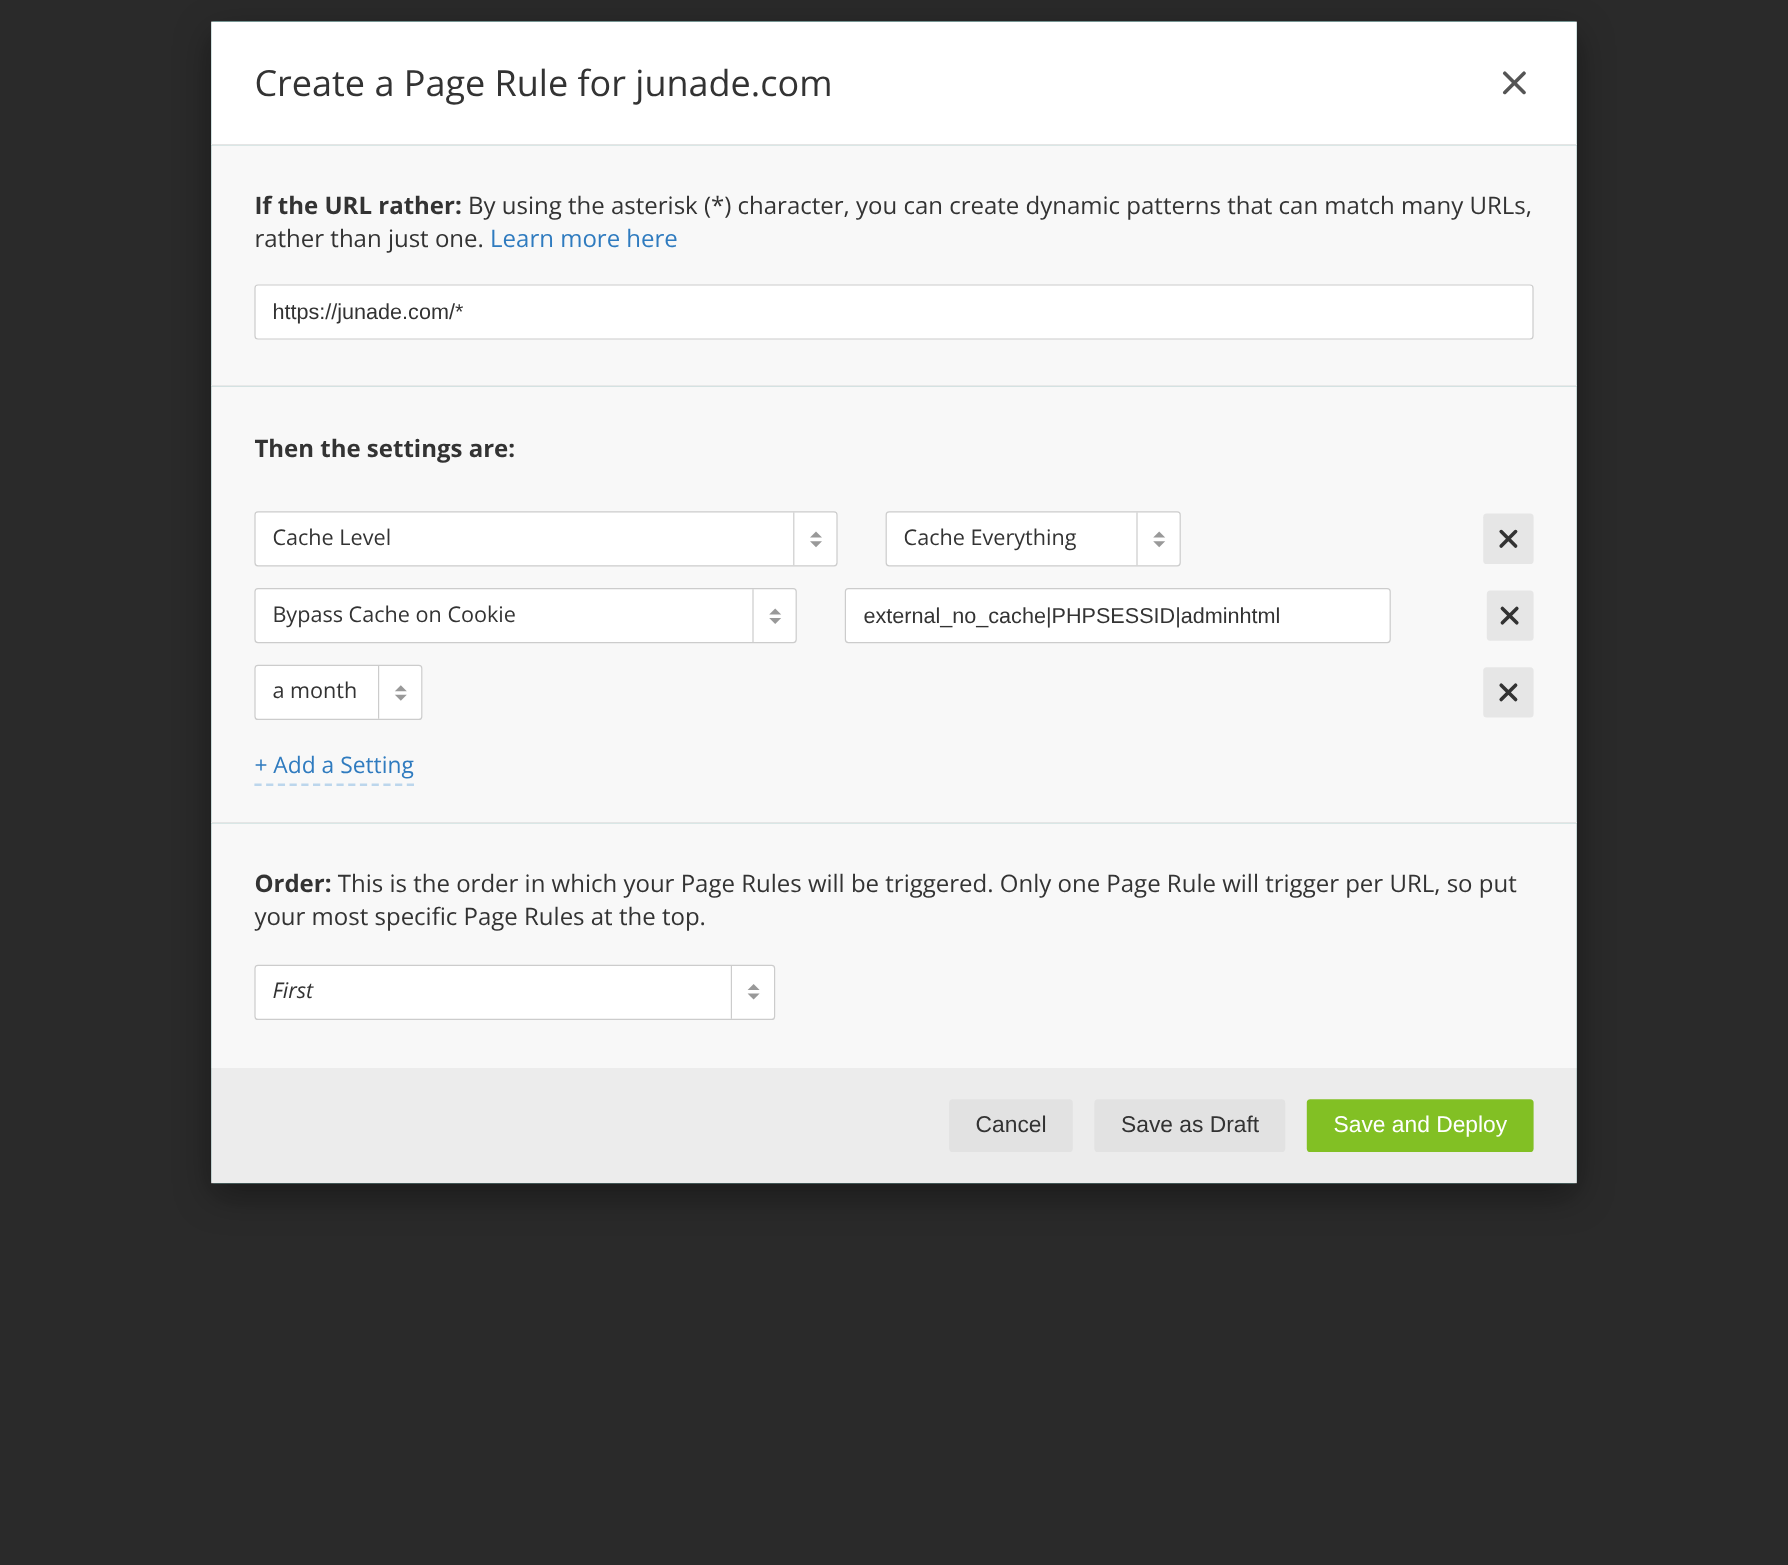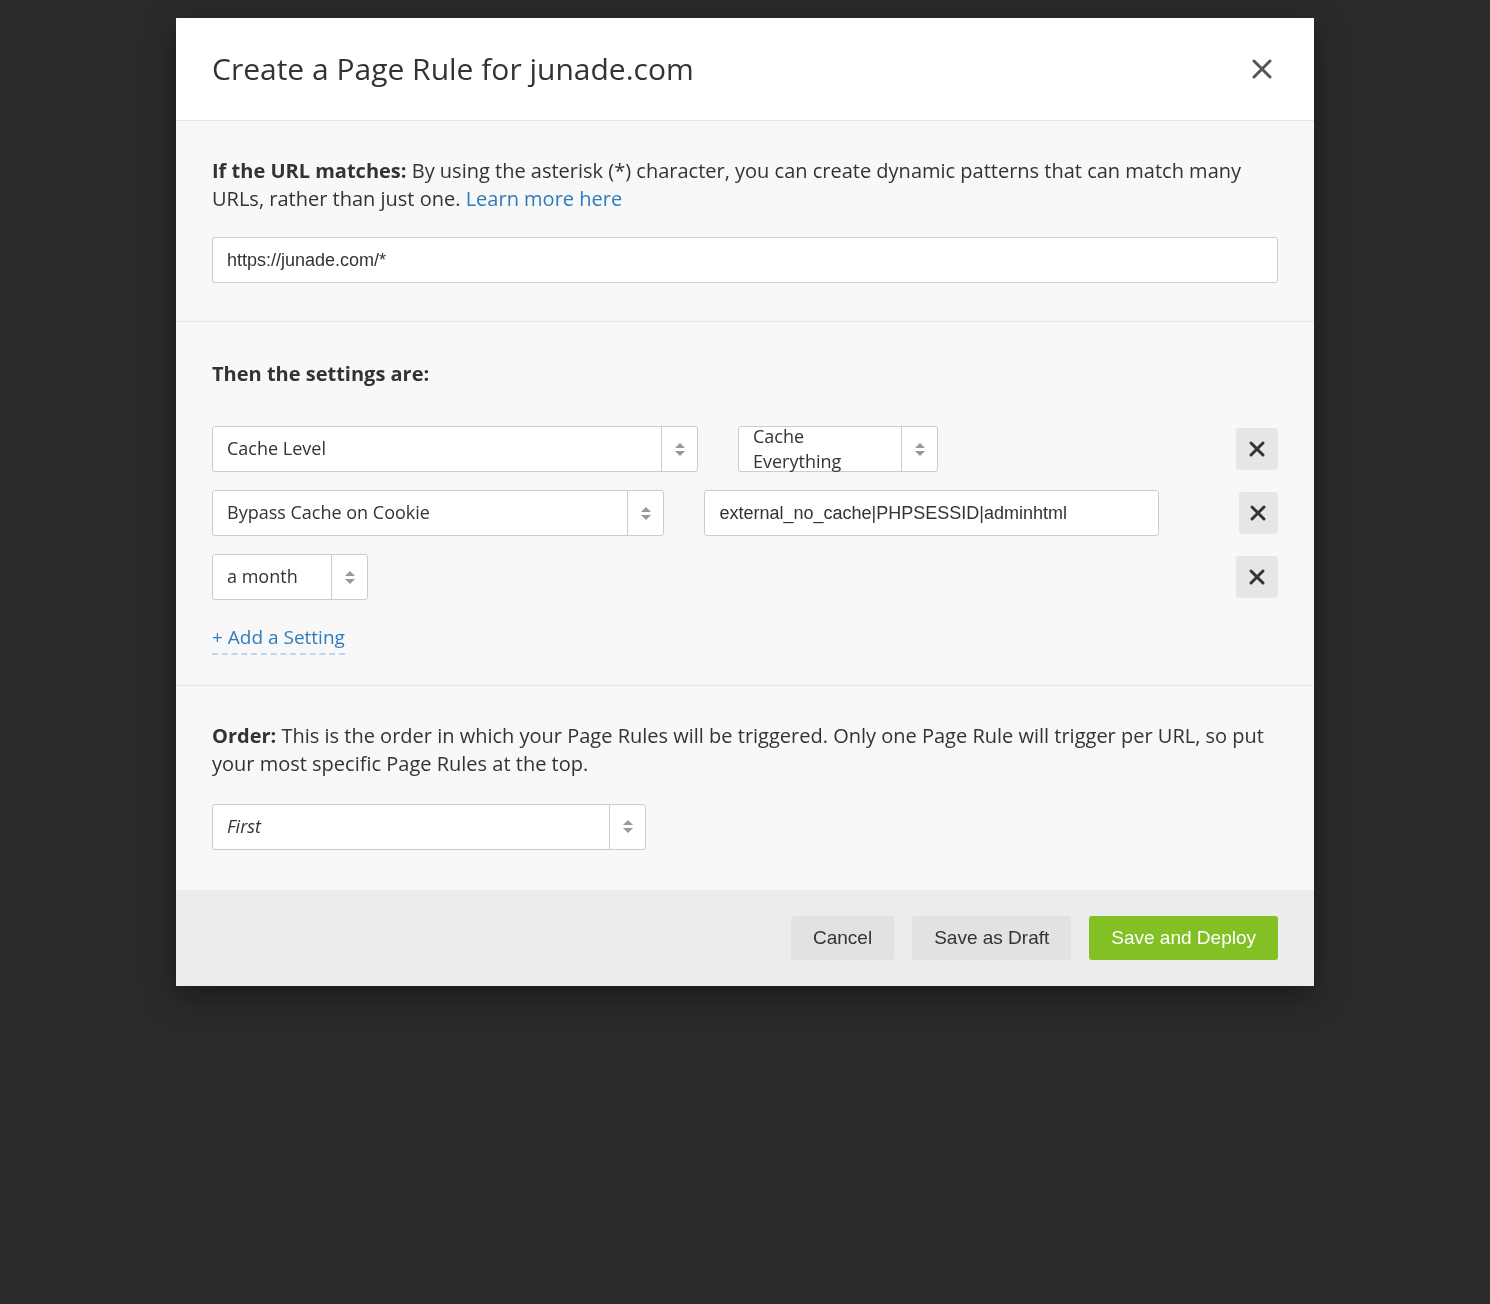--- a/index.html
+++ b/index.html
@@ -120,22 +120,22 @@
     color: #888;
   }
   .stepper .tri-up, .stepper .tri-down {
     width: 0; height: 0;
     border-left: 5px solid transparent;
     border-right: 5px solid transparent;
   }
   .stepper .tri-up { border-bottom: 5px solid #999; margin-bottom: 2px;}
   .stepper .tri-down { border-top: 5px solid #999; }
   .w-setting { width: 486px; }
-  .w-cacheval { width: 200px; }
-  .w-ttlval { width: 156px; }
+  .w-cacheval { width: 246px; }
+  .w-ttlval { width: 140px; }
   .text-input {
     width: 486px;
     height: 46px;
     border: 1px solid #ccc;
     border-radius: 3px;
     padding: 0 14px;
     font-size: 18px;
     color: #333;
     background: #fff;
   }
@@ -205,21 +205,21 @@
       <div class="modal-title">Create a Page Rule for junade.com</div>
       <div class="close-icon">
         <svg width="24" height="24" viewBox="0 0 24 24">
             <path d="M4 4 L20 20 M20 4 L4 20" stroke="currentColor" stroke-width="3" stroke-linecap="round"></path>
           </svg>
       </div>
     </div>
 
     <div class="section">
       <p class="help-text">
-        <span class="section-label">If the URL matches:</span>
+        <span class="section-label">If the URL rather:</span>
         <span>By using the asterisk (*) character, you can create dynamic patterns that can match many URLs, rather than just one.</span>
         <a href="#" class="learn-more">Learn more here</a>
       </p>
       <input class="url-input" value="https://junade.com/*" style="">
     </div>
 
     <div class="section settings">
       <div class="settings-heading">Then the settings are:</div>
 
       

